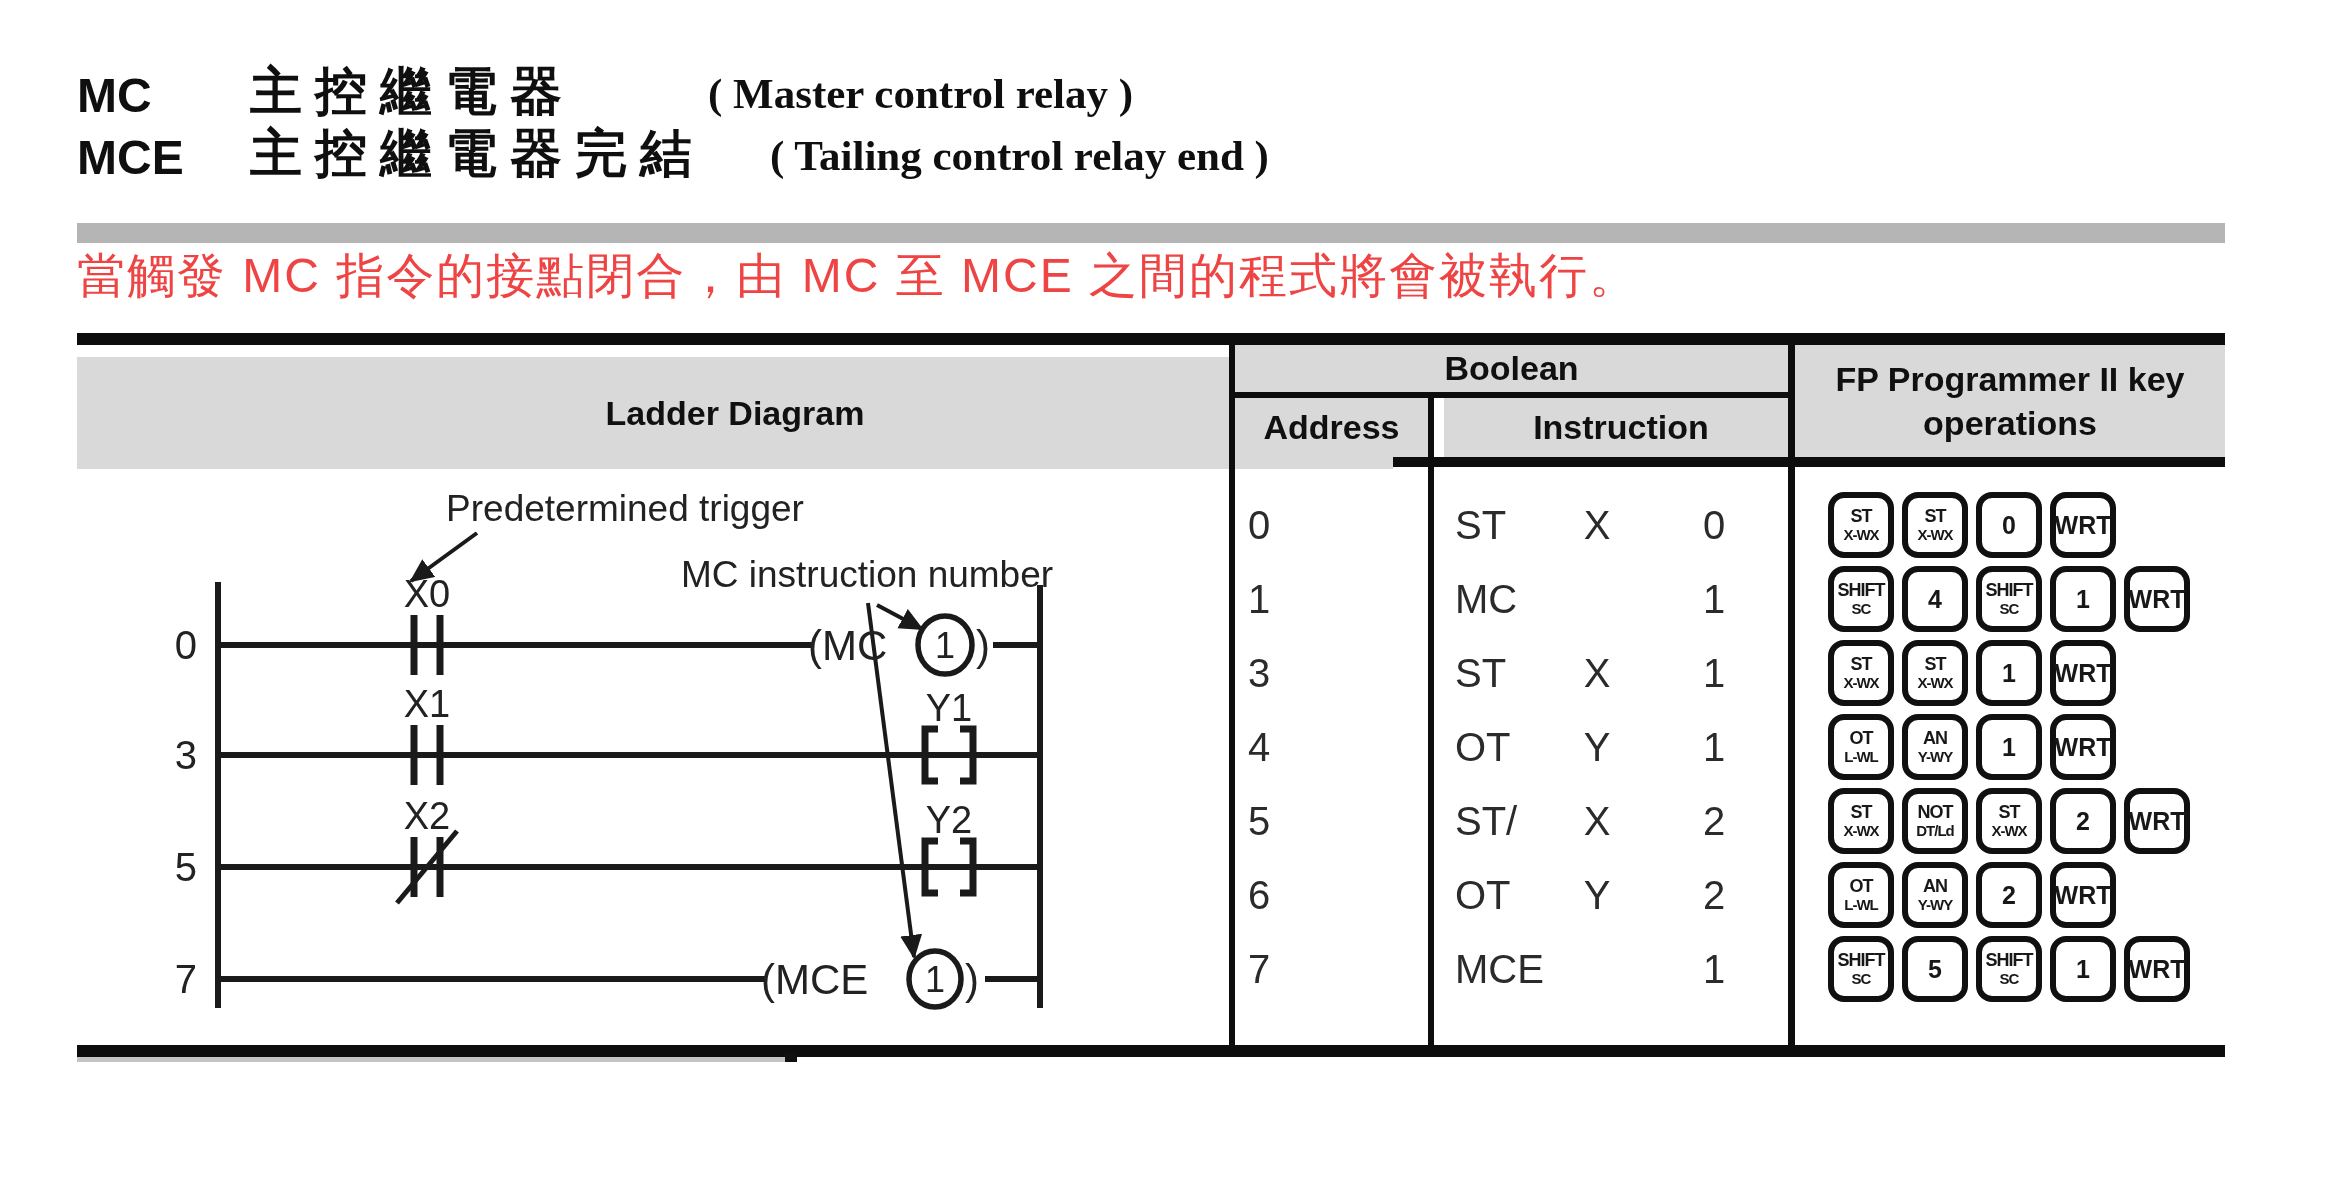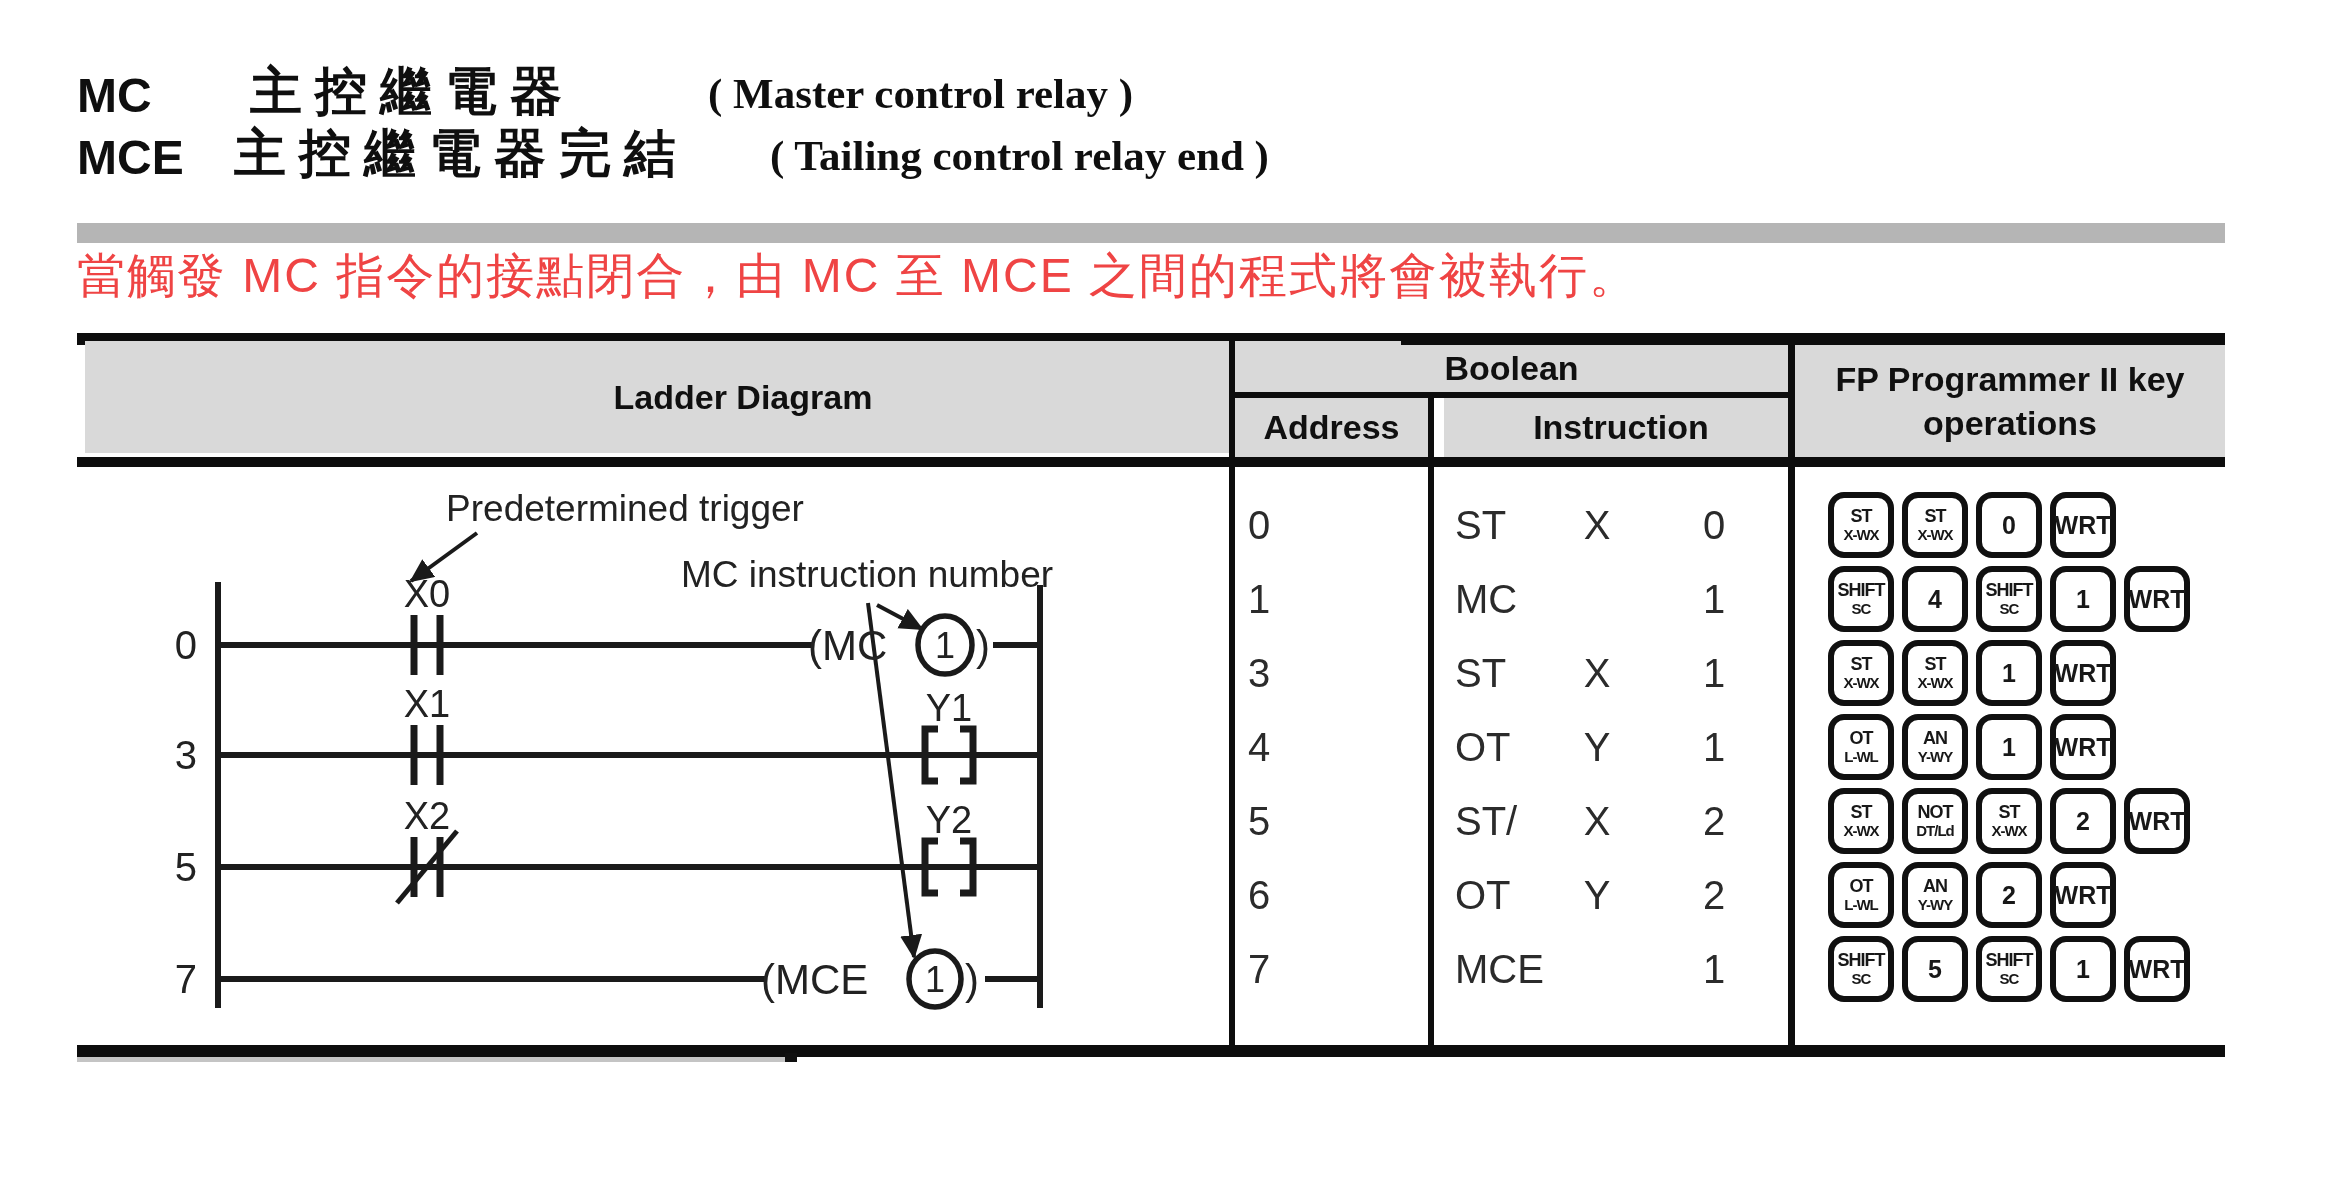--- a/index.html
+++ b/index.html
@@ -54,34 +54,34 @@
 </head>
 <body>
 
 <div class="page">
 
   <div class="abs title-abbr" style="left:77px;top:68px;">MC</div>
   <div class="abs title-cjk" style="left:250px;top:62px;">主控繼電器</div>
   <div class="abs title-eng" style="left:662px;top:66px;">( Master control relay )</div>
 
   <div class="abs title-abbr" style="left:77px;top:130px;">MCE</div>
-  <div class="abs title-cjk" style="left:234px;top:124px;">主控繼電器完結</div>
+  <div class="abs title-cjk" style="left:250px;top:124px;">主控繼電器完結</div>
   <div class="abs title-eng" style="left:724px;top:128px;">( Tailing control relay end )</div>
 
   <div class="abs separator-bar"></div>
 
   <div class="abs description">當觸發 MC 指令的接點閉合，由 MC 至 MCE 之間的程式將會被執行。</div>
 
   <div class="abs hline" style="left:77px;top:333px;width:2148px;height:12px;"></div>
   <div class="abs hline" style="left:77px;top:457px;width:2148px;height:10px;"></div>
   <div class="abs hline" style="left:77px;top:1045px;width:2148px;height:12px;"></div>
   <div class="abs artifact-line"></div>
   <div class="abs artifact-tick"></div>
 
-  <div class="abs hdr-cell" style="left:77px;top:341px;width:1316px;height:112px;margin-left:8px;">
+  <div class="abs hdr-cell" style="left:77px;top:357px;width:1316px;height:112px;">
     <span>Ladder Diagram</span>
   </div>
   <div class="abs hdr-cell" style="left:1235px;top:345px;width:553px;height:47px;">
     <span>Boolean</span>
   </div>
   <div class="abs hline" style="left:1235px;top:392px;width:553px;height:6px;"></div>
   <div class="abs hdr-cell" style="left:1235px;top:398px;width:193px;height:59px;">
     <span>Address</span>
   </div>
   <div class="abs hdr-cell" style="left:1434px;top:398px;width:354px;height:59px;margin-left:10px;">

